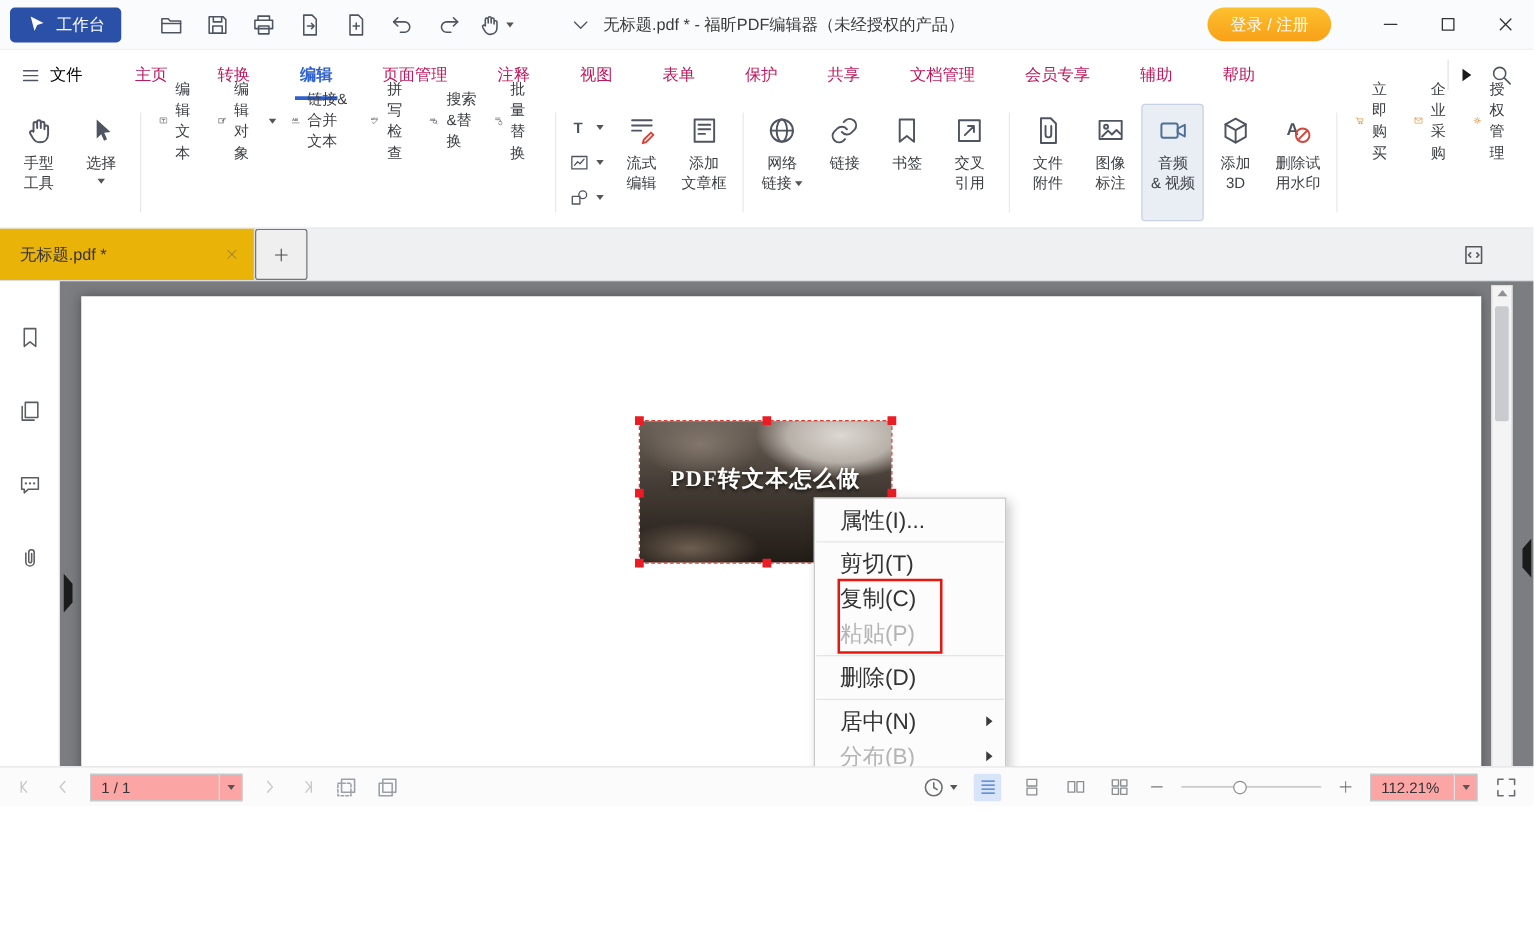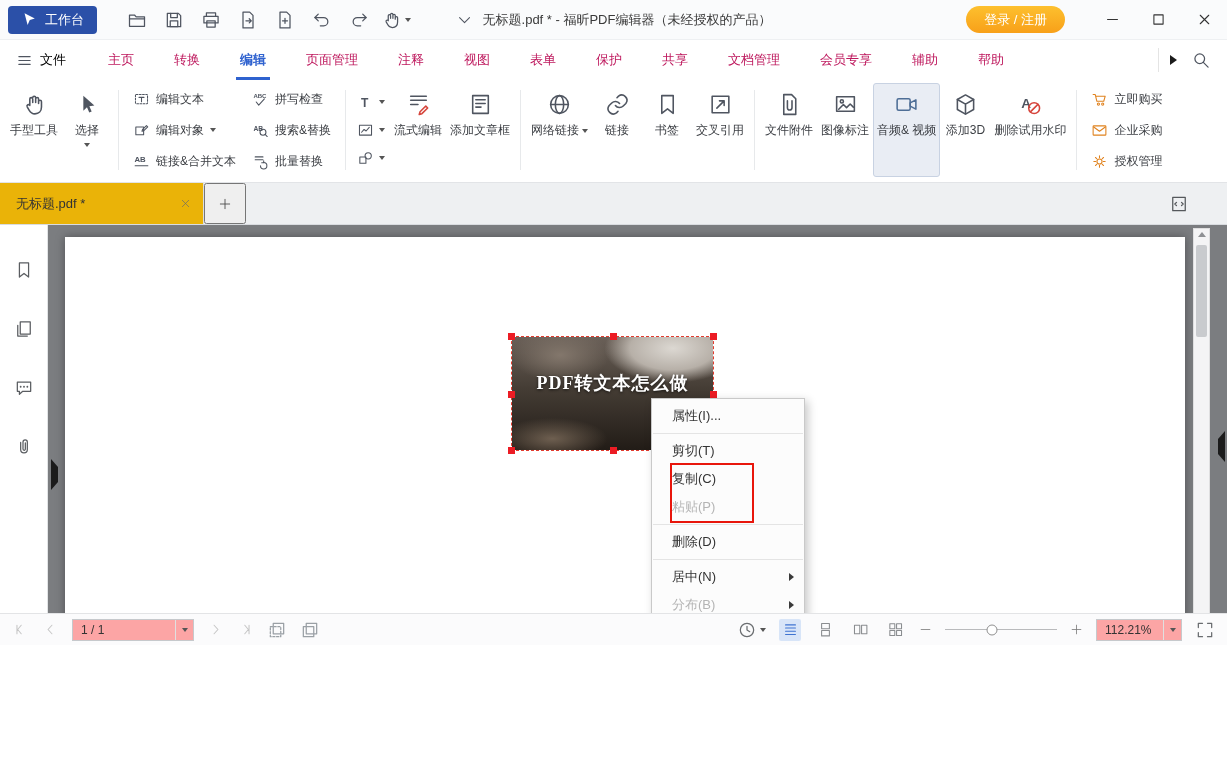--- a/index.html
+++ b/index.html
@@ -34,22 +34,22 @@
   .mtab.active{color:#2f62cf;font-weight:bold}
   .mtab.active::after{content:"";position:absolute;left:16px;right:16px;bottom:0;height:3px;background:#2f62cf}
   .menubar-right{margin-left:auto;display:flex;align-items:center;gap:14px}
   .ribbon-toggle{display:flex;align-items:center;border-left:1px solid #e4e4e4;padding-left:11px;height:24px}
 
   
   .ribbon{position:absolute;top:80px;left:0;right:0;height:103px;background:#fff;border-bottom:1px solid #e2e4e7;display:flex;align-items:stretch;padding:3px 6px 5px}
   .vdiv{width:1px;background:#e7e9eb;margin:7px 6px}
   .rbtn{display:flex;flex-direction:column;align-items:center;gap:5px;padding:8px 3px 4px;min-width:50px;border:1px solid transparent;border-radius:3px}
   .rbtn.selected{background:#e9edf4;border-color:#c8d2e2}
-  .rlabel{display:flex;flex-direction:row;align-items:center;font-size:12px;line-height:16px;color:#3b3e43;text-align:center}
-  .rcol{display:flex;flex-direction:column;justify-content:center;gap:4px;padding:0 4px}
+  .rlabel{display:flex;flex-direction:column;align-items:center;font-size:12px;line-height:16px;color:#3b3e43;text-align:center}
+  .rcol{display:flex;flex-direction:row;justify-content:center;gap:4px;padding:0 4px}
   .rrow{display:flex;align-items:center;gap:6px;height:27px;font-size:12px;color:#3b3e43;padding:0 4px}
   .mini-col{display:flex;flex-direction:column;justify-content:center;gap:1px;padding:0 3px}
   .mini-row{display:flex;align-items:center;gap:5px;height:27px;padding:0 2px}
   .inline-caret{display:inline-flex;margin-left:3px;vertical-align:middle}
 
   
   .tabbar{position:absolute;top:183px;left:0;right:0;height:42px;background:#eef0f2;border-bottom:1px solid #d9dce0;display:flex;align-items:stretch}
   .doc-tab{width:204px;background:#eab308;border-right:1px solid #dcdfe2;display:flex;align-items:center;padding:0 12px 0 16px;gap:8px;font-size:13px}
   .tab-label{flex:1;white-space:nowrap;overflow:hidden}
   .tab-add{width:42px;display:flex;align-items:center;justify-content:center}
@@ -73,21 +73,21 @@
       radial-gradient(85px 32px at 20% 90%, #6e5f50 0%, rgba(0,0,0,0) 65%),
       linear-gradient(180deg,#6a6058 0%,#453d35 45%,#221c17 100%); font-family: Liberation Serif, serif;}
   .pimg-caption{position:absolute;left:0;right:0;top:34px;text-align:center;color:#fff;font-size:18px;font-weight:bold;letter-spacing:1px;text-shadow:0 1px 3px rgba(0,0,0,.7)}
   .handle{position:absolute;width:7px;height:7px;background:#ec1c24}
   .h-tl{left:-4px;top:-4px}.h-tm{left:calc(50% - 3px);top:-4px}.h-tr{right:-4px;top:-4px}
   .h-ml{left:-4px;top:calc(50% - 3px)}.h-mr{right:-4px;top:calc(50% - 3px)}
   .h-bl{left:-4px;bottom:-4px}.h-bm{left:calc(50% - 3px);bottom:-4px}.h-br{right:-4px;bottom:-4px}
 
   
   .ctx{position:absolute;left:603px;top:173px;width:154px;background:#fcfcfc;border:1px solid #c9c9c9;box-shadow:3px 3px 9px rgba(0,0,0,.22);padding:3px 0;z-index:5}
-  .ctx-item{height:28px;display:flex;align-items:center;padding:0 10px 0 20px;font-size:13px;color:#333}
+  .ctx-item{height:28px;display:flex;align-items:center;padding:0 10px 0 20px;font-size:18px;color:#333}
   .ctx-item.disabled{color:#b4b4b4}
   .ctx-sep{height:1px;background:#e4e4e4;margin:3px 1px}
   .sub-arrow{margin-left:auto;width:0;height:0;border-top:4px solid transparent;border-bottom:4px solid transparent;border-left:5px solid #3a3a3a}
   .ctx-redbox{position:absolute;left:18px;top:64px;width:84px;height:60px;border:2px solid #e8160c;pointer-events:none}
 
   
   .scrollbar{position:absolute;top:3px;right:17px;width:17px;height:484px;background:#f4f4f5;border:1px solid #dfdfe0}
   .sb-up{position:absolute;top:3px;left:0;right:0;display:flex;justify-content:center}
   .sb-down{position:absolute;bottom:3px;left:0;right:0;display:flex;justify-content:center}
   .sb-thumb{position:absolute;top:16px;left:2px;right:2px;height:92px;background:#c9cbce;border-radius:2px}

